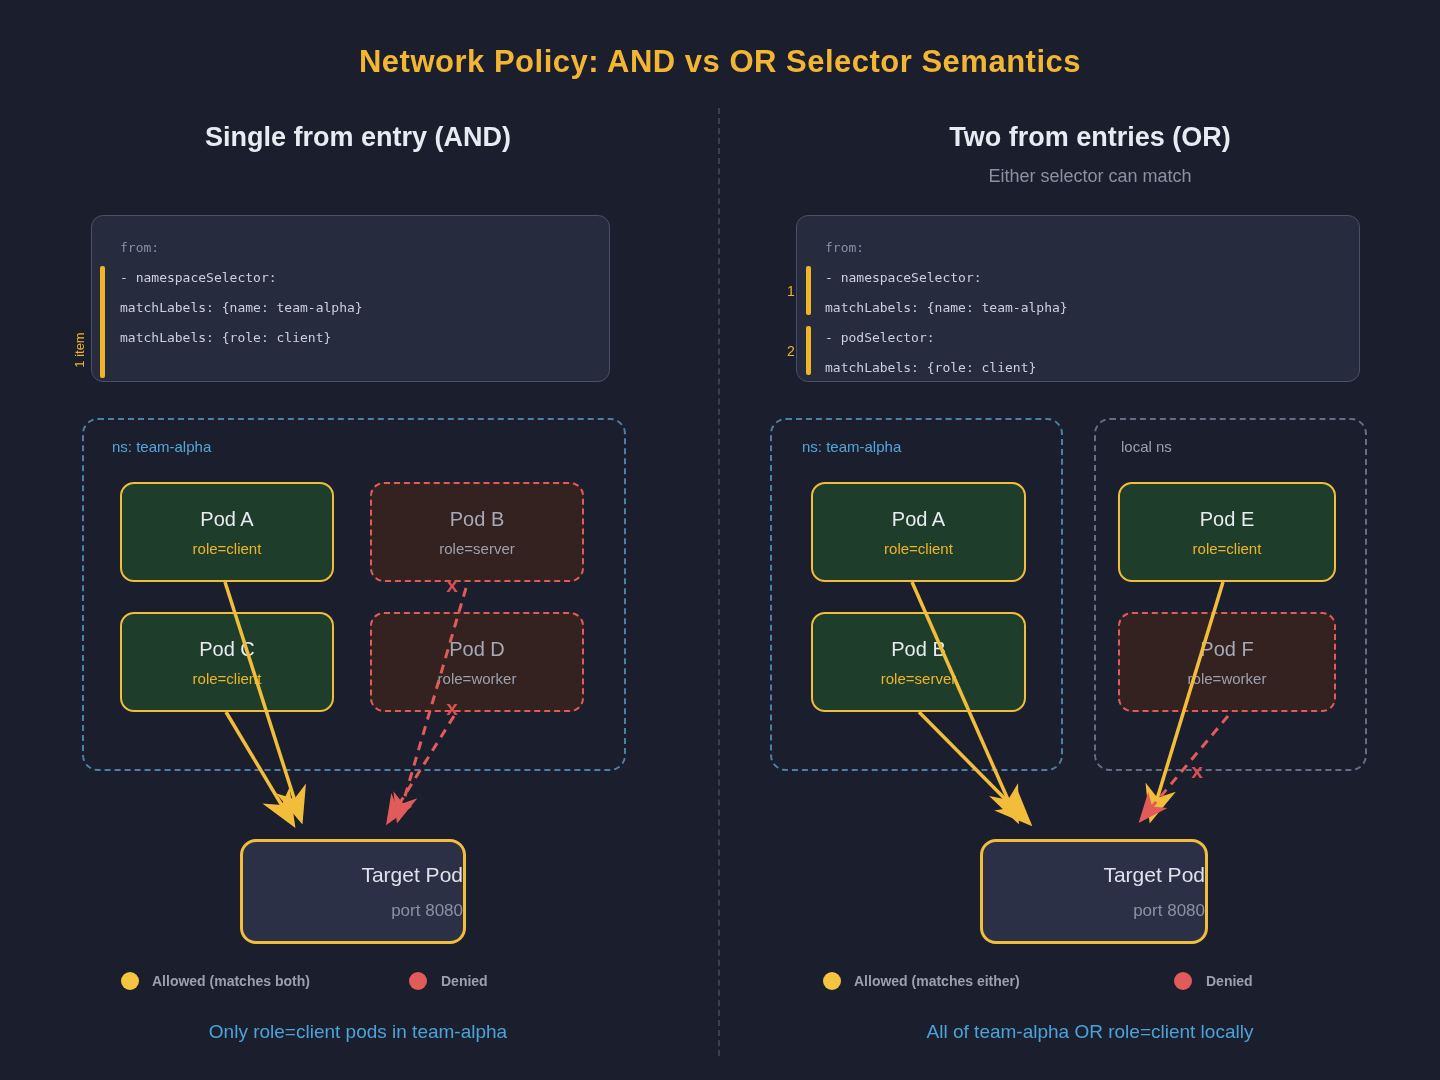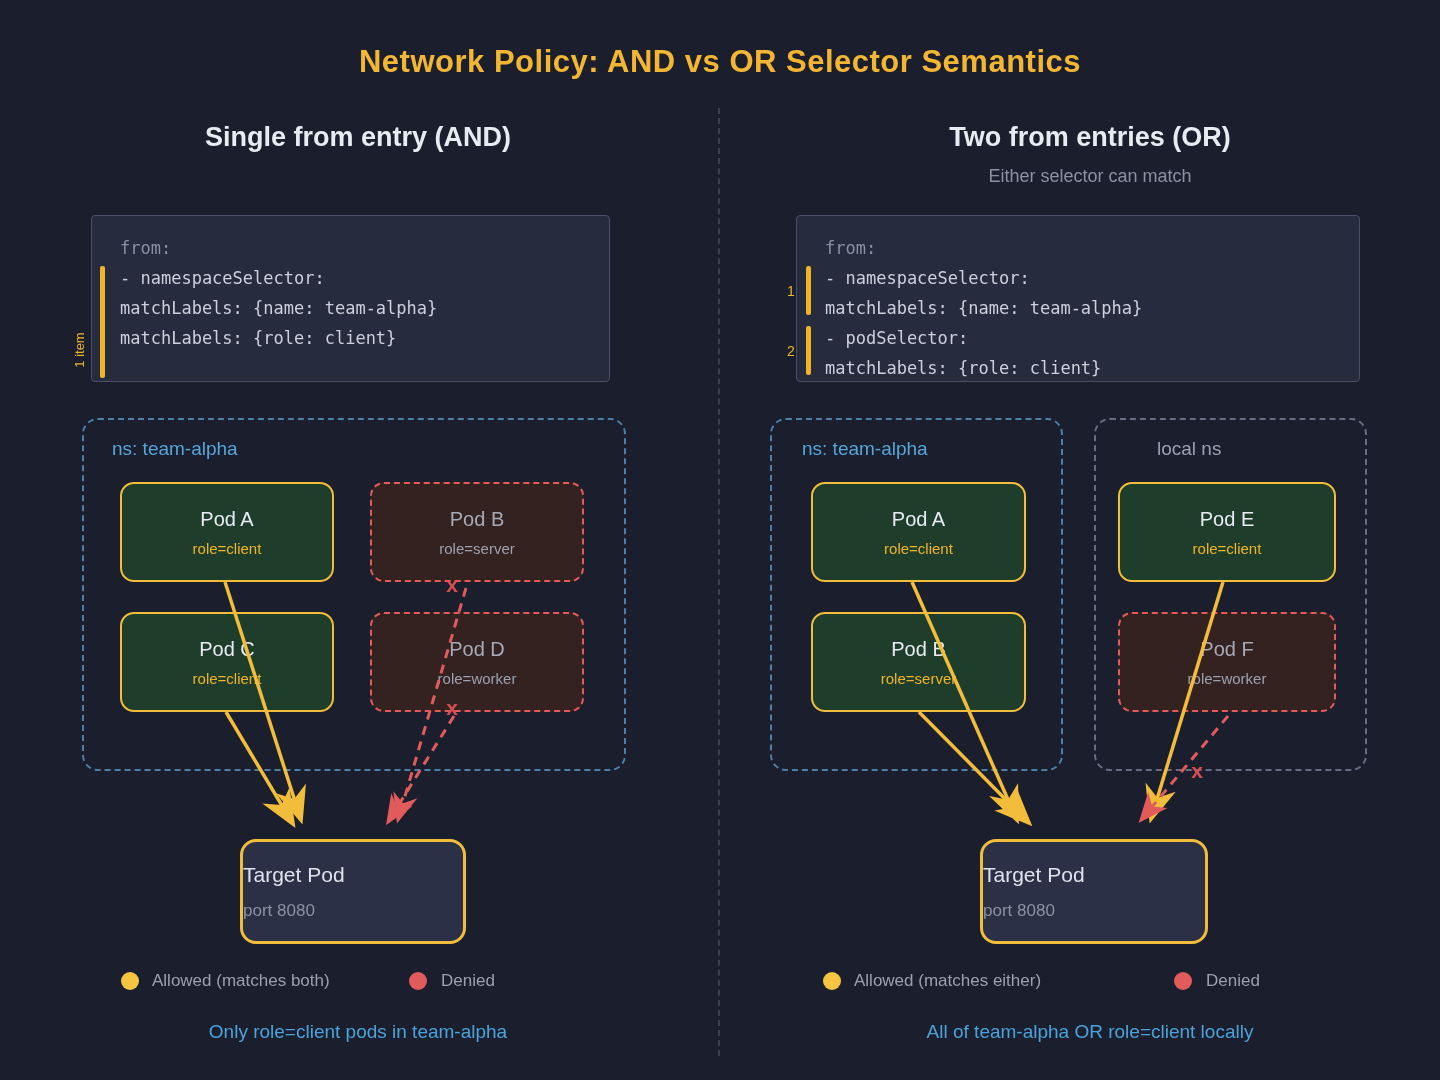--- a/index.html
+++ b/index.html
@@ -14,60 +14,60 @@
 
   .page-title{left:0;top:44px;width:1440px;font-size:31px;font-weight:bold;color:#f2b632;letter-spacing:.5px;}
   .divider{left:718px;top:108px;height:948px;width:0;border-left:2px dashed #3a4054;}
 
   .col-heading{font-size:27px;font-weight:bold;color:#e9ebf3;}
   .col-sub{font-size:18px;color:#8b90a2;}
   .lh{left:8px;width:700px;}
   .rh{left:740px;width:700px;}
 
   .codeblock{
-    background:#262b3e;border:1.5px solid #494f68;border-radius:4px;
+    background:#262b3e;border:1.5px solid #494f68;border-radius:12px;
     font-family:"DejaVu Sans Mono","Liberation Mono",monospace;
-    font-size:17px;color:#ccd0dc;
+    font-size:13px;color:#ccd0dc;
   }
   .codeblock .cl{height:30px;line-height:30px;white-space:pre;padding-left:28px;}
   .codeblock .dim{color:#8a8fa3;}
   .ybar{width:5px;background:#f0b429;border-radius:2px;}
   .bracket-label{font-size:13px;color:#f0b429;transform:translate(-50%,-50%) rotate(-90deg);white-space:nowrap;}
   .entry-num{font-size:14px;color:#f0b429;transform:translate(-50%,-50%);}
 
   .nsbox{border-radius:16px;}
   .ns-blue{border:2.5px dashed #4d80a6;}
   .ns-gray{border:2.5px dashed #676d85;}
-  .ns-label{font-size:19px;}
+  .ns-label{font-size:15px;}
   .ns-label.blue{color:#55a6d8;}
   .ns-label.gray{color:#9aa0b2;}
 
   .pod{border-radius:14px;display:flex;flex-direction:column;align-items:center;justify-content:center;gap:9px;}
   .pod .pname{font-size:20px;}
   .pod .prole{font-size:15px;}
   .pod.allowed{background:#1e3e2b;border:2.5px solid #f2bd3a;}
   .pod.allowed .pname{color:#e9ebf3;}
   .pod.allowed .prole{color:#f0b429;}
   .pod.denied{background:#342221;border:2px dashed #e15b5b;}
   .pod.denied .pname{color:#a6aab8;}
   .pod.denied .prole{color:#9da1ae;}
 
   .deny-x{font-size:21px;font-weight:900;color:#d94f4f;transform:translate(-50%,-50%);}
 
   .target{
     background:#2b3047;border:3px solid #f2bd3a;border-radius:16px;
-    display:flex;flex-direction:column;align-items:flex-start;justify-content:center;gap:14px;
+    display:flex;flex-direction:column;align-items:flex-end;justify-content:center;gap:14px;
   }
   .target .tname{font-size:21px;color:#dfe2ea;}
   .target .tport{font-size:17px;color:#8b90a2;}
 
   .legend-dot{width:18px;height:18px;border-radius:50%;}
   .dot-allowed{background:#f5c542;}
   .dot-denied{background:#e15b5b;}
-  .legend-label{font-size:17px;color:#9ba0ad;line-height:18px;}
+  .legend-label{font-size:14px;color:#9ba0ad;line-height:18px;font-weight:bold;}
 
   .caption{font-size:19px;color:#4ba3d9;}
 
   #arrows{left:0;top:0;pointer-events:none;}
 </style>
 </head>
 <body>
 
 <div id="canvas">
 
@@ -132,21 +132,21 @@
     <div class="cl">matchLabels: {role: client}</div>
   </div>
   <div class="abs ybar" style="left:806px;top:266px;height:49px;"></div>
   <div class="abs ybar" style="left:806px;top:326px;height:49px;"></div>
   <div class="abs entry-num" style="left:791px;top:291px;">1</div>
   <div class="abs entry-num" style="left:791px;top:351px;">2</div>
 
   <div class="abs nsbox ns-blue" style="left:770px;top:418px;width:289px;height:349px;"></div>
   <div class="abs ns-label blue" style="left:802px;top:438px;">ns: team-alpha</div>
   <div class="abs nsbox ns-gray" style="left:1094px;top:418px;width:269px;height:349px;"></div>
-  <div class="abs ns-label gray" style="left:1121px;top:438px;margin-left:36px;">local ns</div>
+  <div class="abs ns-label gray" style="left:1121px;top:438px;">local ns</div>
 
   <div class="abs pod allowed" style="left:811px;top:482px;width:211px;height:96px;">
     <div class="pname">Pod A</div>
     <div class="prole">role=client</div>
   </div>
   <div class="abs pod allowed" style="left:811px;top:612px;width:211px;height:96px;">
     <div class="pname">Pod B</div>
     <div class="prole">role=server</div>
   </div>
   <div class="abs pod allowed" style="left:1118px;top:482px;width:214px;height:96px;">

